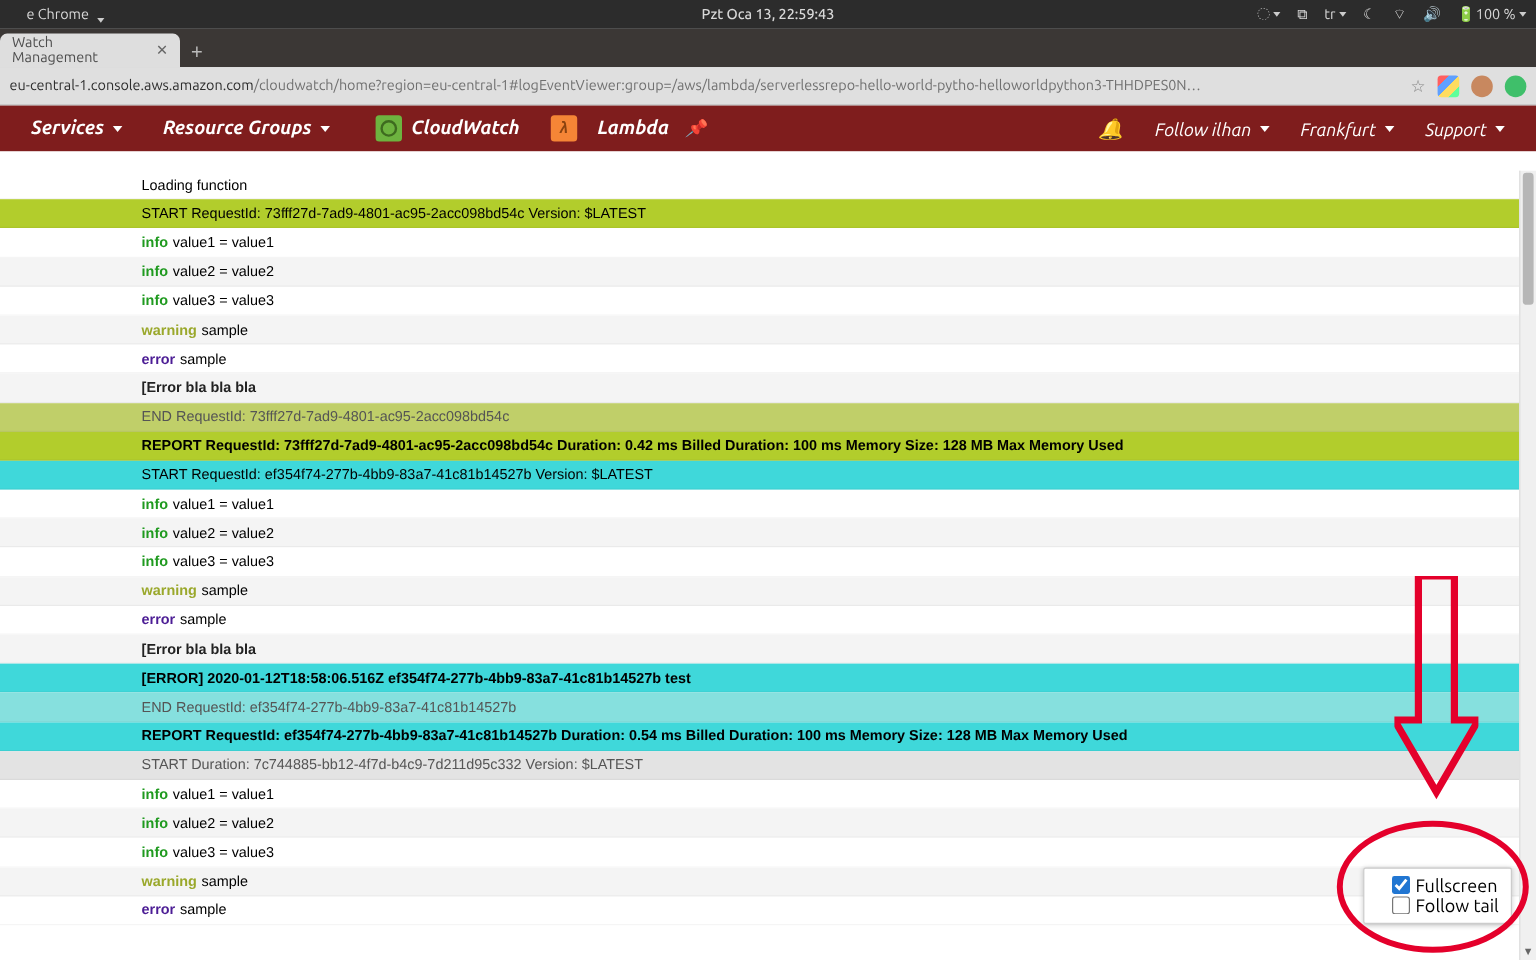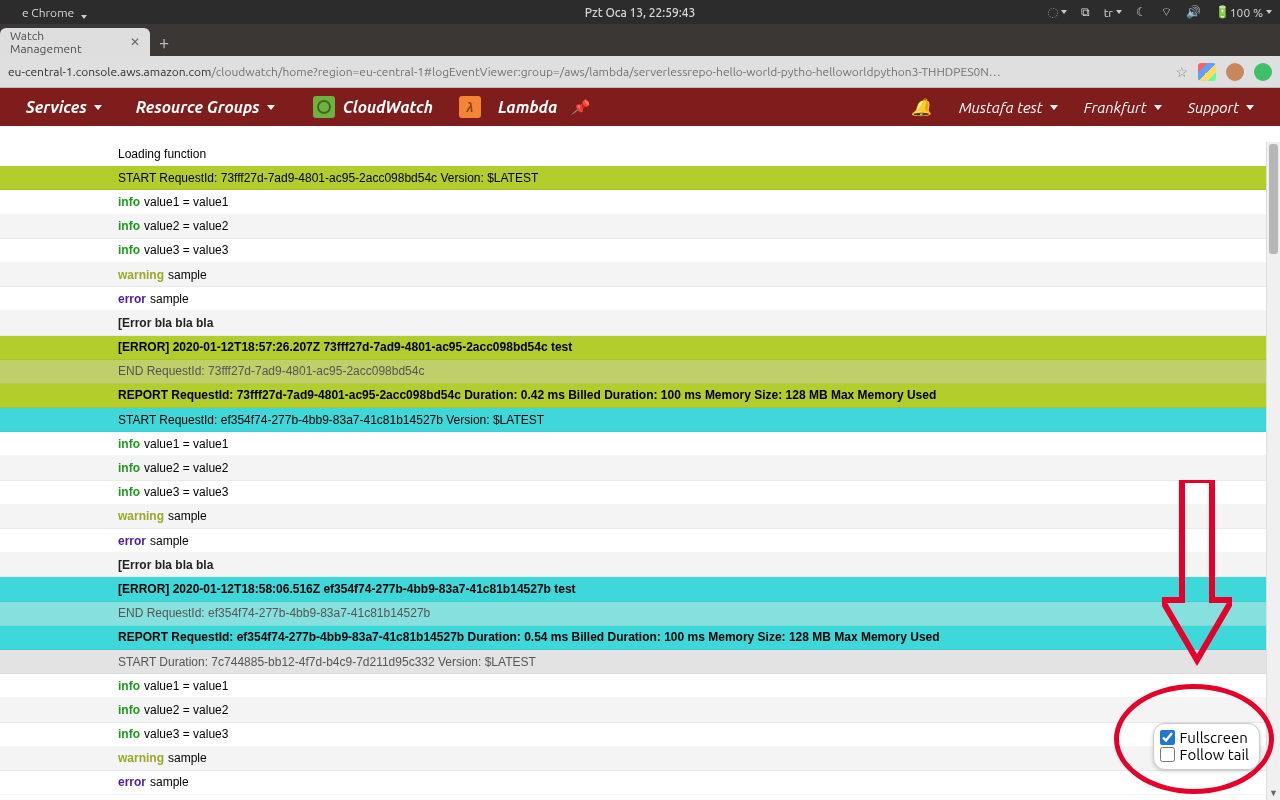--- a/index.html
+++ b/index.html
@@ -65,21 +65,21 @@
   .black-bold { color:#222; font-weight:700;}
 
   
   .vscroll { position:absolute; top:0; right:0; bottom:0; width:14px; background:#f0f0f0; border-left:1px solid #ddd;}
   .vscroll .thumb{ position:absolute; top:2px; left:2px; right:2px; height:110px; background:#b6b6b6; border-radius:3px;}
   .vscroll .arr{ position:absolute; left:0;right:0; height:14px; display:flex; align-items:center; justify-content:center; color:#666; font-size:9px;}
   .vscroll .arr.up{top:0;}
   .vscroll .arr.dn{bottom:0;}
 
   
-  .opts { position:absolute; right:20px; bottom:30px; background:#fff; border:1px solid #ccc; border-radius:12px; padding:5px 10px 6px 6px; box-shadow:0 1px 4px rgba(0,0,0,.2); font-size:15px; }
+  .opts { position:absolute; right:20px; bottom:30px; background:#fff; border:1px solid #ccc; border-radius:2px; padding:5px 10px 6px 23px; box-shadow:0 1px 4px rgba(0,0,0,.2); font-size:15px; }
   .opts label{ display:flex; align-items:center; gap:5px; }
   .opts input{ width:15px; height:15px; accent-color:#2176d2;}
 
   
   .ann-ellipse { position:absolute; right:6px; bottom:6px; width:160px; height:110px; border:5px solid #e4002b; border-radius:50%; pointer-events:none; }
   .ann-arrow { position:absolute; right:48px; bottom:120px; width:70px; height:200px; pointer-events:none; }
   .ann-arrow svg{width:100%;height:100%;}
 </style>
 </head>
 <body>
@@ -138,21 +138,21 @@
     <span style="font-weight:700;">CloudWatch</span>
   </div>
   <div class="svc-lm">
     <span class="lm-icon"></span>
     <span style="font-weight:700;">Lambda</span>
   </div>
   <span class="pin">📌</span>
   <div class="aws-right">
     <span class="bell">🔔</span>
     <div class="nav-item">
-        <span>Mustafa test</span>
+        <span>Follow ilhan</span>
         <span class="caret"></span>
       </div>
     <div class="nav-item">
         <span>Frankfurt</span>
         <span class="caret"></span>
       </div>
     <div class="nav-item">
         <span>Support</span>
         <span class="caret"></span>
       </div>
@@ -182,23 +182,20 @@
       <div class="log-row alt">
         <span class="level lvl-warning">warning</span>
         <span> sample</span>
       </div>
       <div class="log-row">
         <span class="level lvl-error">error</span>
         <span> sample</span>
       </div>
       <div class="log-row alt">
         <span class="black-bold">[Error bla bla bla</span>
-      </div>
-      <div class="log-row hl-olive">
-        <span class="bold">[ERROR] 2020-01-12T18:57:26.207Z 73fff27d-7ad9-4801-ac95-2acc098bd54c test</span>
       </div>
       <div class="log-row hl-olive-dim">
         <span class="gray-text">END RequestId: 73fff27d-7ad9-4801-ac95-2acc098bd54c</span>
       </div>
       <div class="log-row hl-olive">
         <span class="bold">REPORT RequestId: 73fff27d-7ad9-4801-ac95-2acc098bd54c Duration: 0.42 ms Billed Duration: 100 ms Memory Size: 128 MB Max Memory Used</span>
       </div>
       <div class="log-row hl-cyan">
         <span>START RequestId: ef354f74-277b-4bb9-83a7-41c81b14527b Version: $LATEST</span>
       </div>

